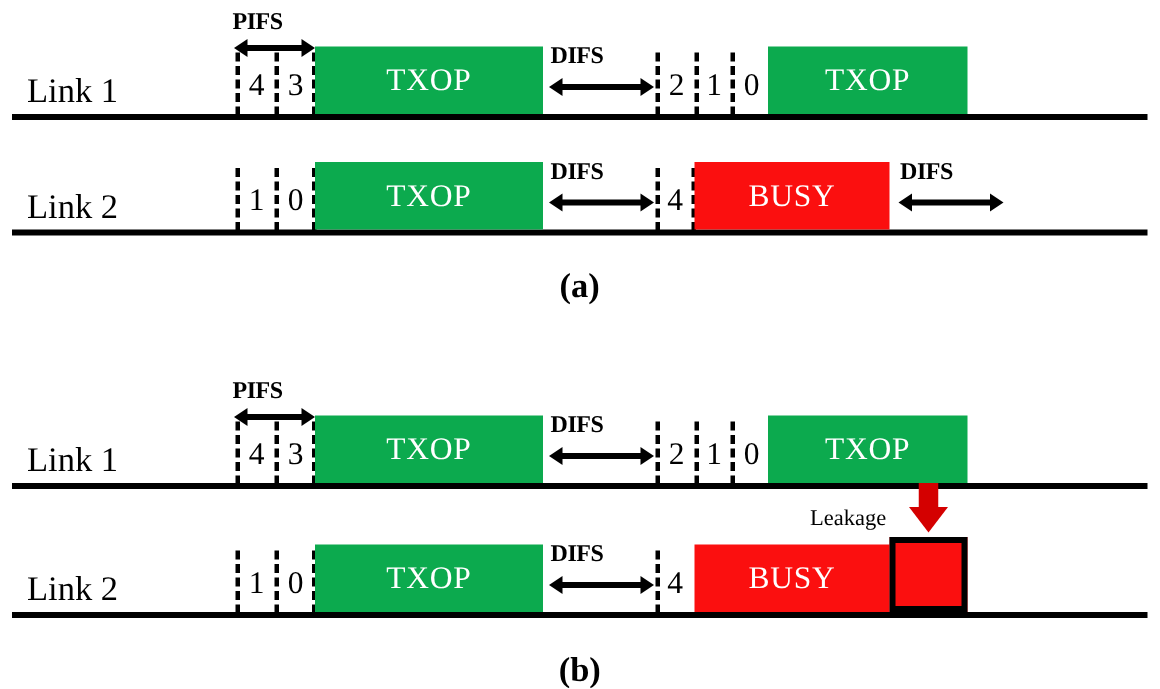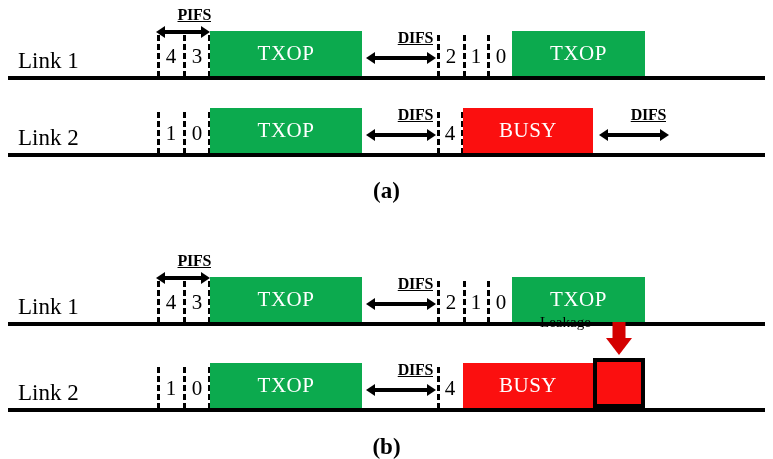--- a/index.html
+++ b/index.html
@@ -49,21 +49,21 @@
     position:absolute;
     font-family:"Liberation Serif", serif;
     font-size:21px;color:#000;text-align:center;white-space:nowrap;
   }
 
   
   .ifs-label{
     position:absolute;
     font-family:"Liberation Serif", serif;
     font-weight:bold;font-size:16px;color:#000;
-    text-align:right;white-space:nowrap;letter-spacing:-0.3px;text-decoration:underline;
+    text-align:left;white-space:nowrap;letter-spacing:-0.3px;
   }
 
   
   .dbl-arrow{position:absolute;height:12px;}
   .dbl-arrow .shaft{
     position:absolute;left:6px;right:6px;top:4px;height:4px;background:#000;
   }
   .dbl-arrow .head{
     position:absolute;top:0;width:0;height:0;
     border-top:6px solid transparent;border-bottom:6px solid transparent;
@@ -218,21 +218,21 @@
       <div class="vdash" style="left:487px;top:37px;height:42px;"></div>
 
       <div class="slot-num" style="left:439px;top:46px;width:24px;">2</div>
       <div class="slot-num" style="left:464px;top:46px;width:24px;">1</div>
       <div class="slot-num" style="left:489px;top:46px;width:24px;">0</div>
 
       <div class="block green" style="left:512px;top:33px;width:133px;height:45px;">TXOP</div>
     </div>
 
     <div>
-      <div class="leakage-label" style="left:540px;top:70px;">Leakage</div>
+      <div class="leakage-label" style="left:540px;top:94px;">Leakage</div>
       <div class="down-arrow" style="left:606px;top:78px;width:26px;height:34px;">
         <div class="stem"></div>
         <div class="tip"></div>
       </div>
     </div>
 
     <div>
 
       <div class="row-label" style="left:18px;top:136px;">Link 2</div>
 

